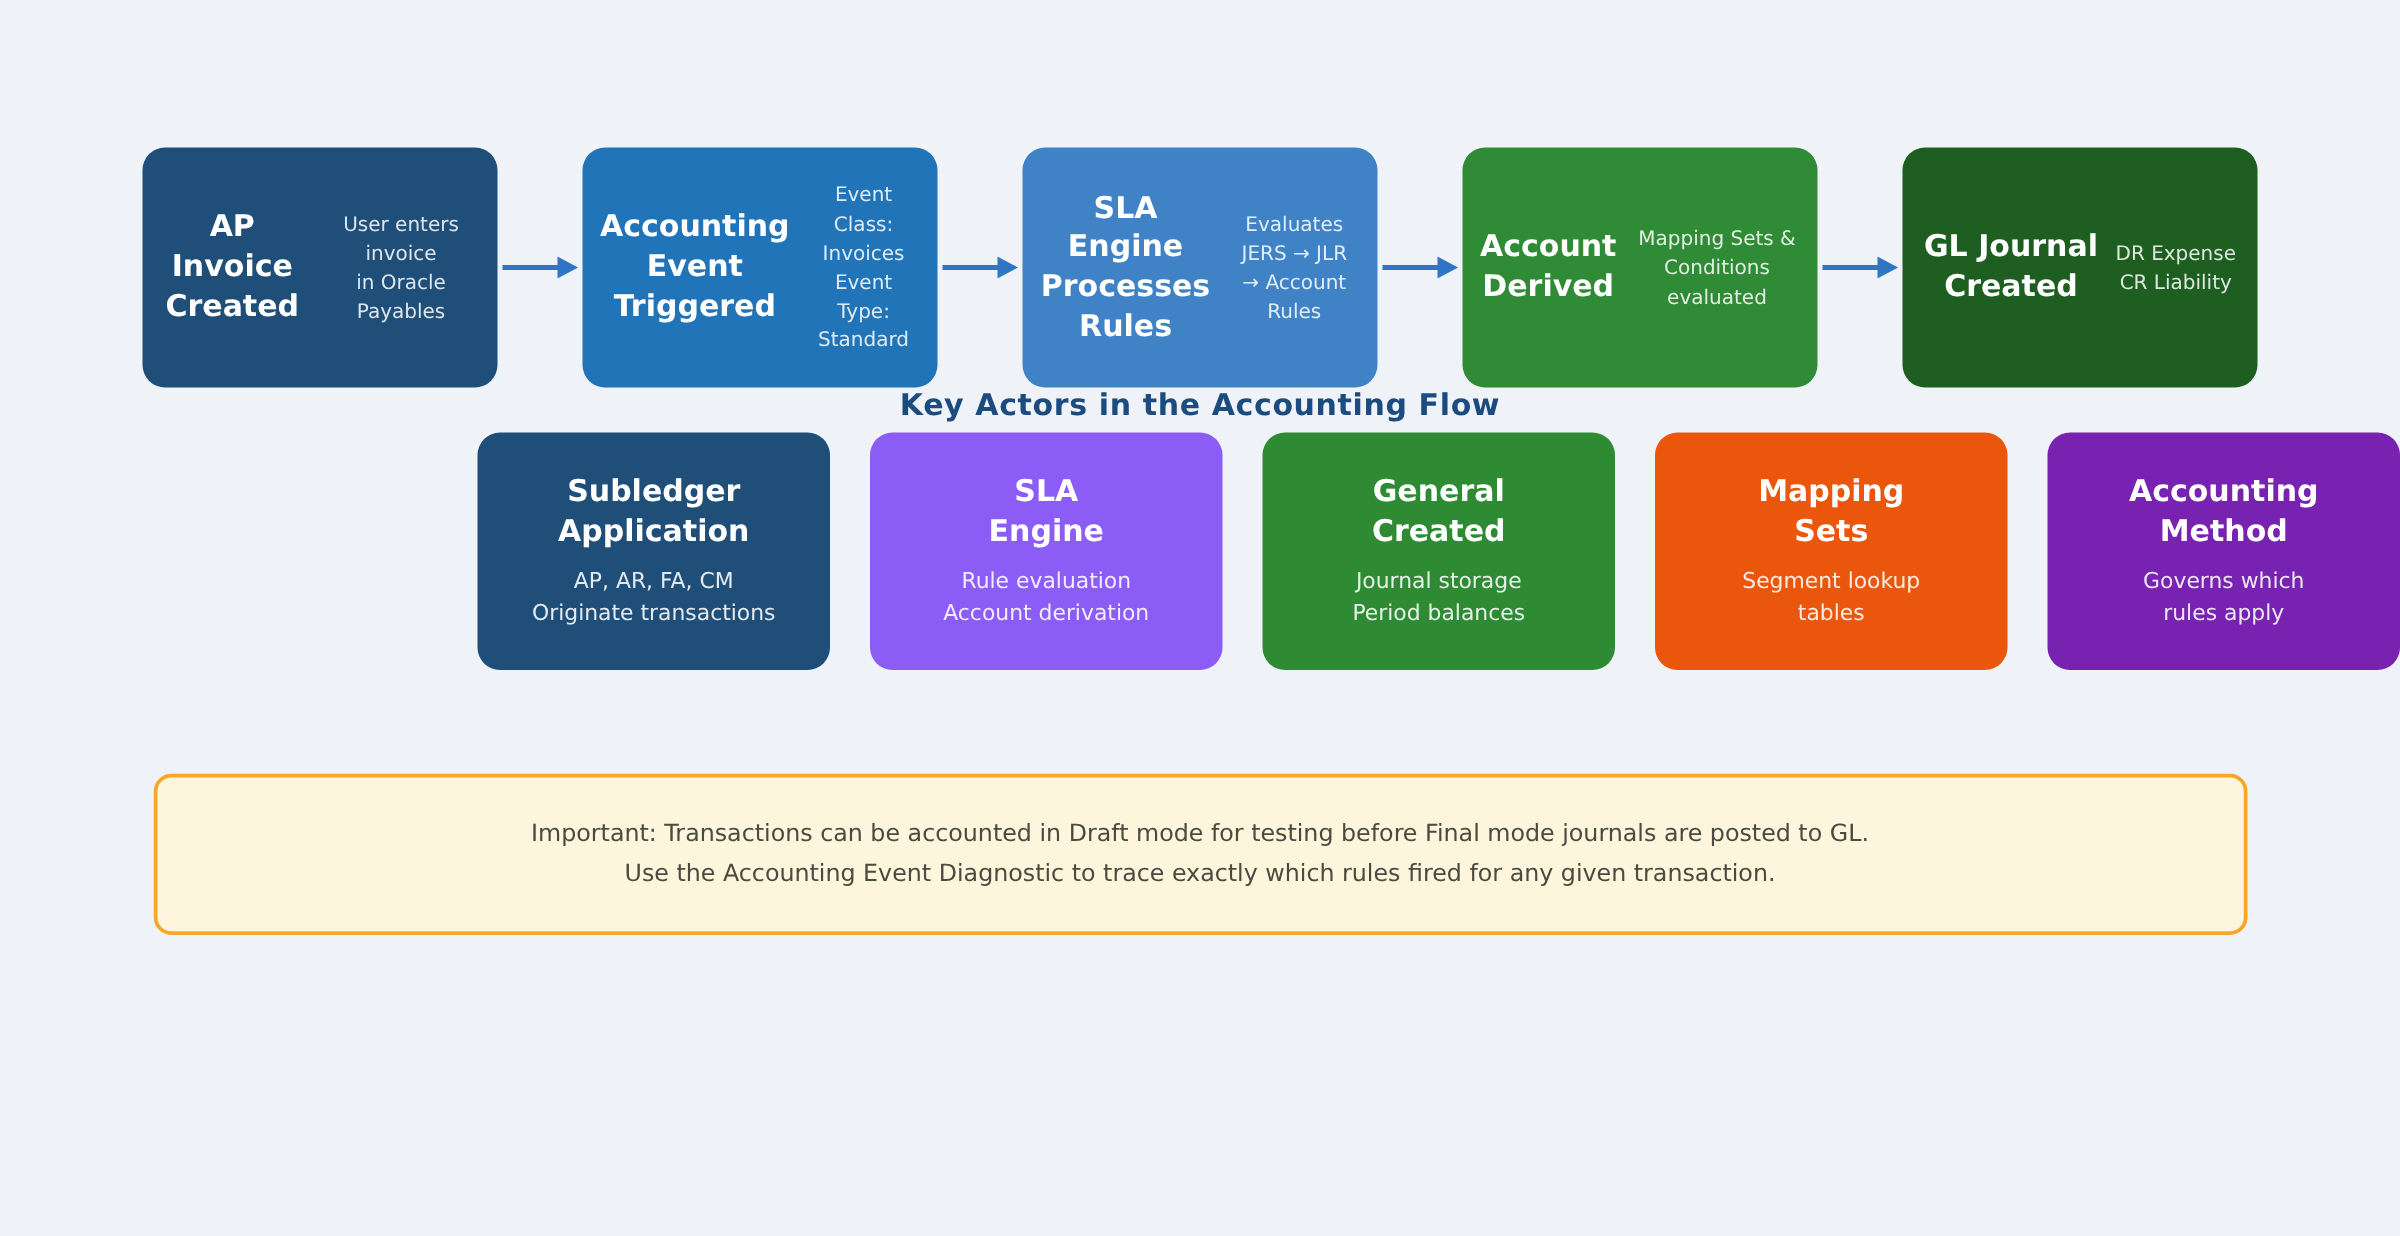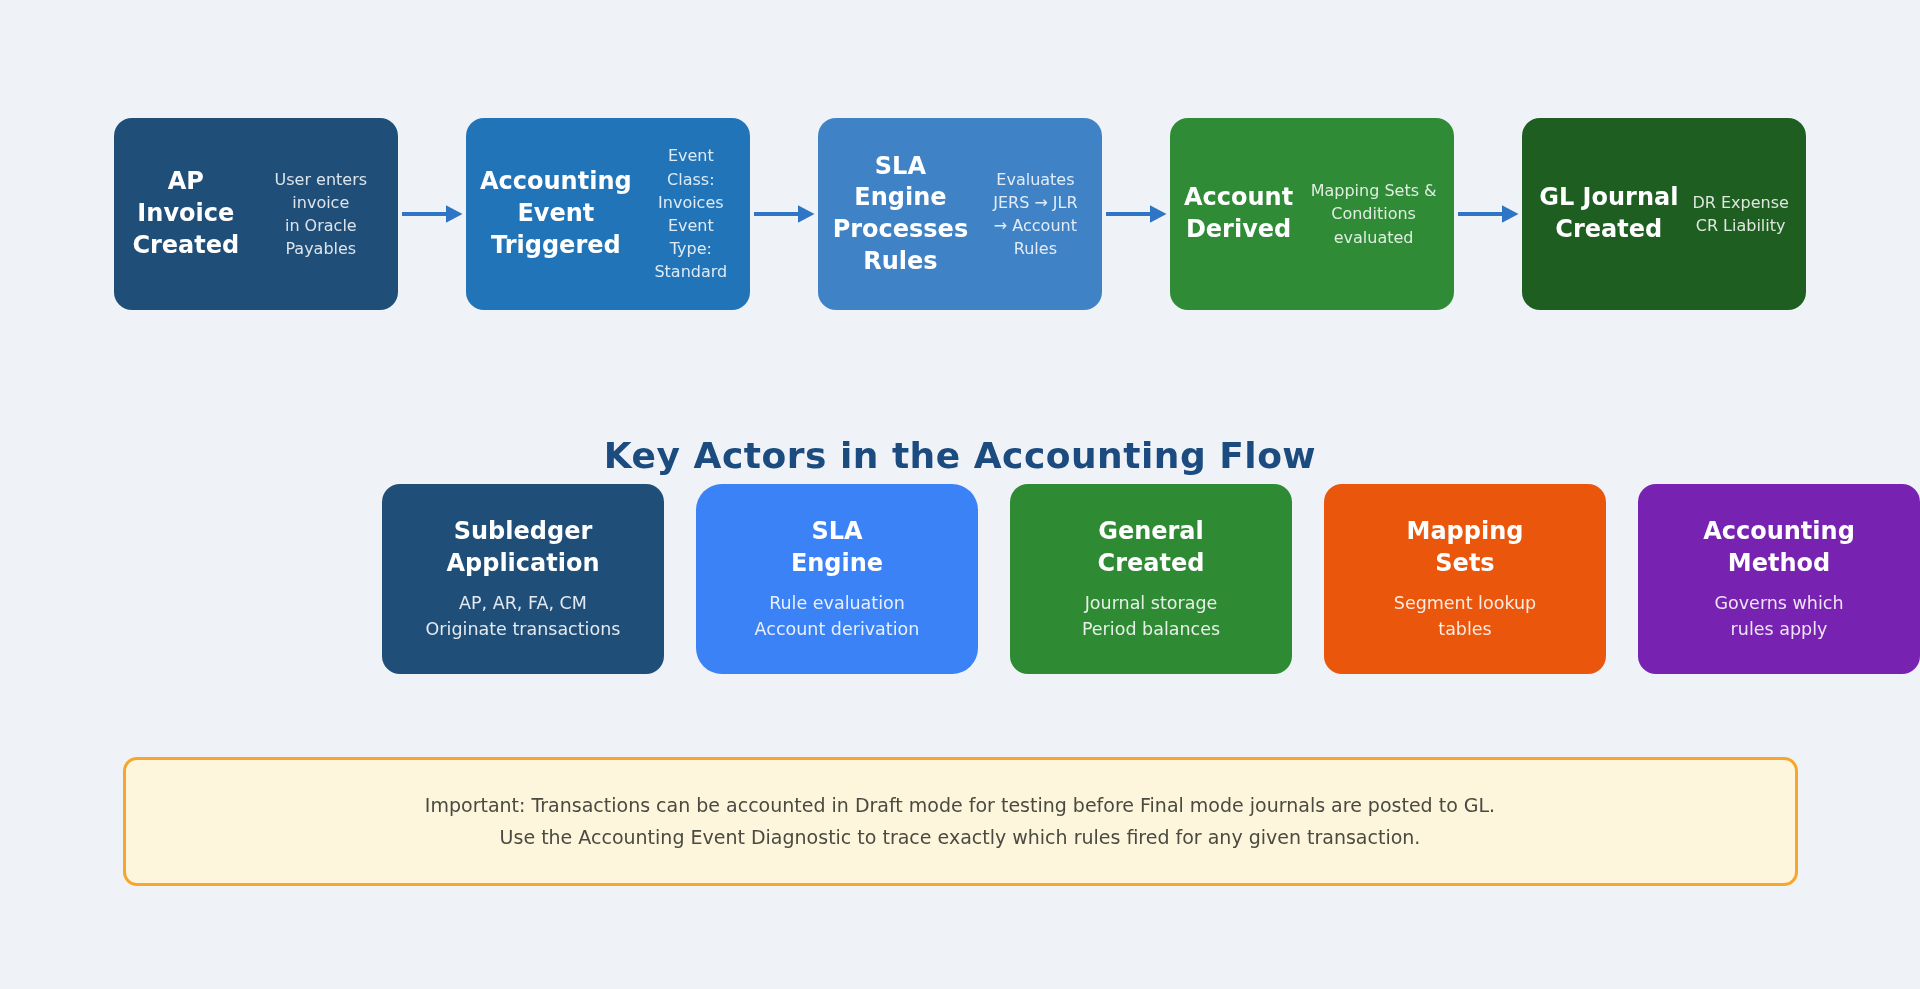--- a/index.html
+++ b/index.html
@@ -70,23 +70,22 @@
   .arrow-head {
     display: block;
     width: 17px;
     height: 18px;
     clip-path: polygon(0 0, 100% 50%, 0 100%);
     margin-left: -2px;
   }
 
   
   .section-title {
-    margin-top: 125px;
-    text-align: center;
-    font-size: 36px;
+    text-align: center;
+    font-size: 24px;
     font-weight: bold;
     color: #1b4b7f;
     letter-spacing: 0.5px;
   }
   .cards-row {
     margin-top: 8px;
     display: flex;
     justify-content: flex-end;
     gap: 32px;
   }
@@ -208,21 +207,21 @@
 
   <div class="cards-row">
 
     <div class="card" style="background: rgb(31, 78, 121);">
       <div class="card-title">Subledger
 Application</div>
       <div class="card-desc">AP, AR, FA, CM
 Originate transactions</div>
     </div>
 
-    <div class="card" style="background: #3b82f6; border-radius: 26px;">
+    <div class="card" style="background: #8b5cf6;">
       <div class="card-title">SLA
 Engine</div>
       <div class="card-desc">Rule evaluation
 Account derivation</div>
     </div>
 
     <div class="card" style="background: rgb(46, 139, 51);">
       <div class="card-title">General
 Created</div>
       <div class="card-desc">Journal storage

